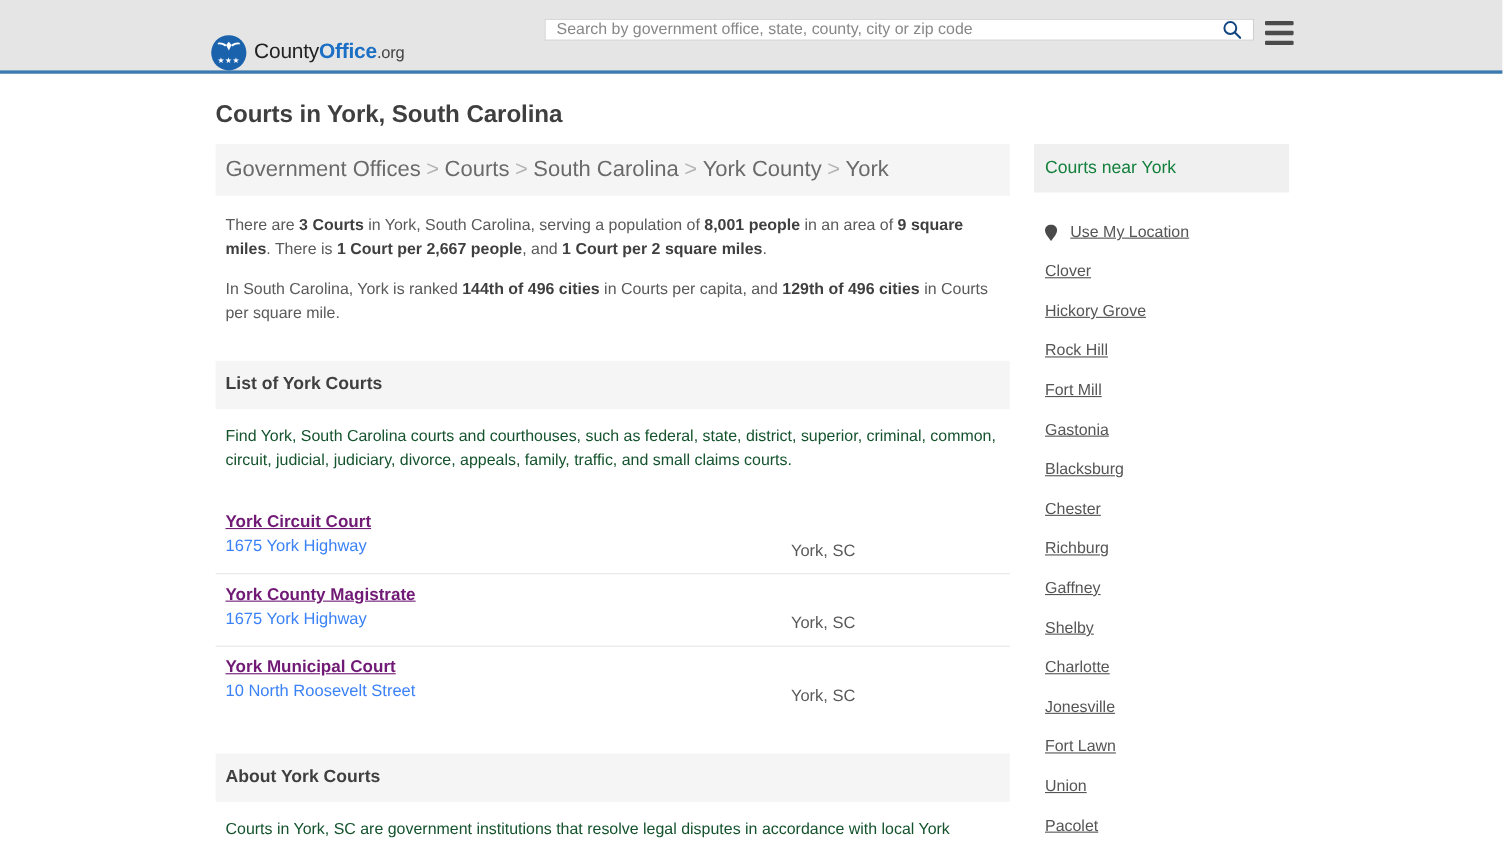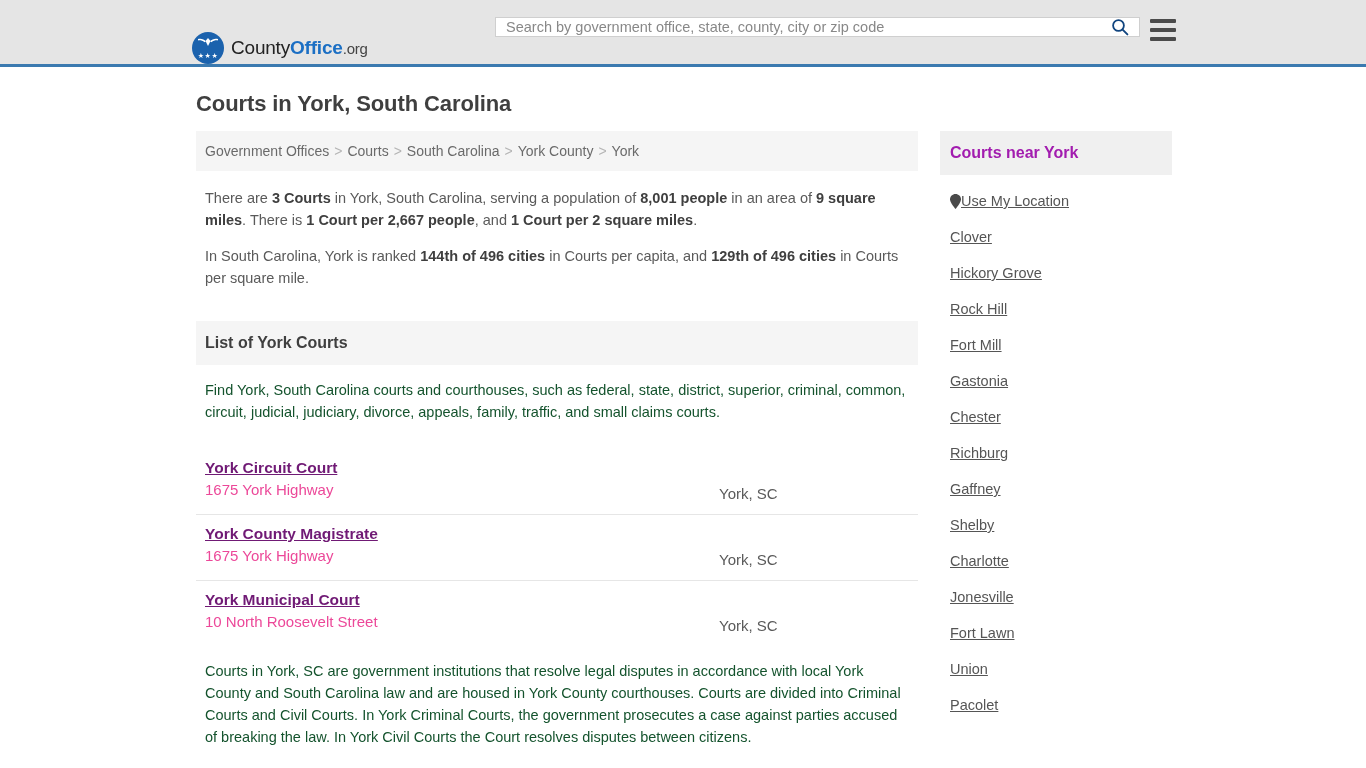--- a/index.html
+++ b/index.html
@@ -129,21 +129,21 @@
     margin-top: 14px;
     gap: 22px;
   }
   .col-main { width: 722px; }
   .col-side { width: 232px; }
 
   
   .breadcrumb {
     background: #f5f5f5;
     padding: 12px 9px;
-    font-size: 14px;
+    font-size: 20px;
     color: #777777;
   }
   .breadcrumb a {
     color: #6a6a6a;
     text-decoration: none;
   }
   .breadcrumb .sep {
     color: #b4b4b4;
     margin: 0 5px;
   }
@@ -189,43 +189,43 @@
     display: inline-block;
     font-size: 15.5px;
     font-weight: bold;
     color: #701a75;
     text-decoration: underline;
     cursor: pointer;
   }
   .court-addr {
     margin-top: 4px;
     font-size: 15px;
-    color: #ec4899;
+    color: #3b82f6;
   }
   .court-city {
     width: 190px;
     font-size: 15px;
     color: #5a5a5a;
     padding-top: 26px;
   }
 
   
   .side-head {
     background: #f0f0f0;
     padding: 13px 10px;
     font-size: 16px;
-    font-weight: bold;
-    color: #a21caf;
+    font-weight: normal;
+    color: #15803d;
   }
   .side-list { padding: 8px 10px 0 10px; }
   .side-item {
     display: flex;
-    align-items: center;
+    align-items: flex-end;
     height: 36px;
-    gap: 0;
+    gap: 12px;
   }
   .side-item a {
     font-size: 14.5px;
     color: #555555;
     text-decoration: underline;
     cursor: pointer;
   }
   .pin-icon {
     width: 11px; height: 15px;
     flex: none;
@@ -307,20 +307,21 @@
         </div>
         <div class="court-row">
           <div class="court-left">
             <a class="court-name" href="#">York Municipal Court</a>
             <div class="court-addr">10 North Roosevelt Street</div>
           </div>
           <div class="court-city">York, SC</div>
         </div>
       </div>
 
+      <div class="sec-head" style="margin-top:32px;">About York Courts</div>
       <div class="sec-body">
         <p>Courts in York, SC are government institutions that resolve legal disputes in accordance with local York County and South Carolina law and are housed in York County courthouses. Courts are divided into Criminal Courts and Civil Courts. In York Criminal Courts, the government prosecutes a case against parties accused of breaking the law. In York Civil Courts the Court resolves disputes between citizens.</p>
 
       </div>
 
     </div>
 
     <div class="col-side">
       <div class="side-head">Courts near York</div>
       <div class="side-list">
@@ -341,20 +342,23 @@
         <div class="side-item">
             <a href="#">Rock Hill</a>
           </div>
         <div class="side-item">
             <a href="#">Fort Mill</a>
           </div>
         <div class="side-item">
             <a href="#">Gastonia</a>
           </div>
         <div class="side-item">
+            <a href="#">Blacksburg</a>
+          </div>
+        <div class="side-item">
             <a href="#">Chester</a>
           </div>
         <div class="side-item">
             <a href="#">Richburg</a>
           </div>
         <div class="side-item">
             <a href="#">Gaffney</a>
           </div>
         <div class="side-item">
             <a href="#">Shelby</a>

